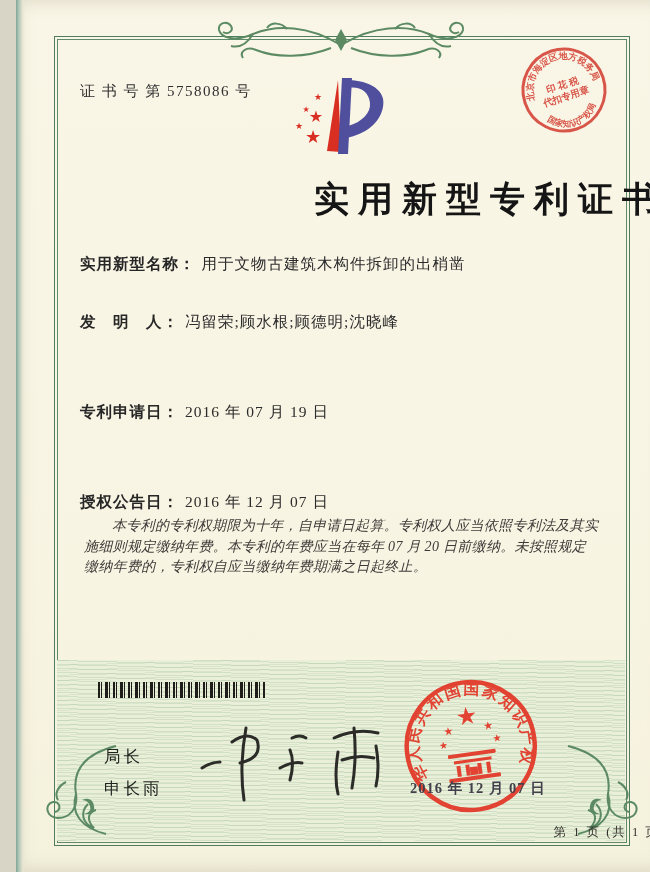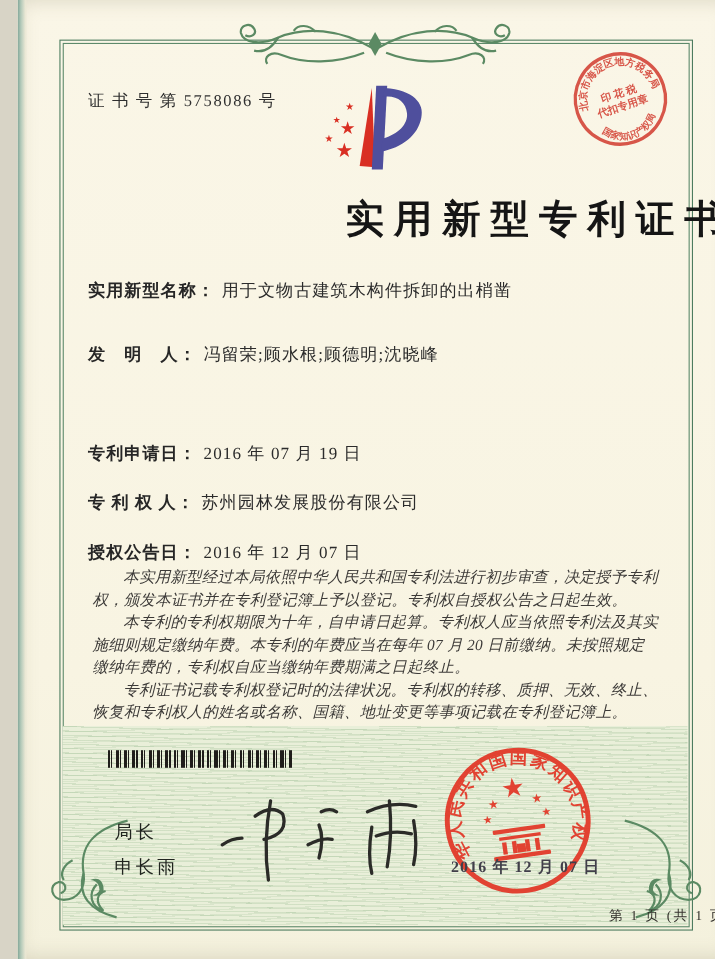--- a/index.html
+++ b/index.html
@@ -119,31 +119,26 @@
 
   <div class="field-row" style="top:312px">
     <span class="f-label">发　明　人：</span><span class="f-value">冯留荣;顾水根;顾德明;沈晓峰</span>
   </div>
   <div class="field-row" style="top:254px">
     <span class="f-label">实用新型名称：</span><span class="f-value">用于文物古建筑木构件拆卸的出梢凿</span>
   </div>
   <div class="field-row" style="top:402px">
     <span class="f-label">专利申请日：</span><span class="f-value">2016 年 07 月 19 日</span>
   </div>
-  <div class="field-row" style="top:447px">
-    <span class="f-label">专 利 权 人：</span><span class="f-value">苏州园林发展股份有限公司</span>
-  </div>
   <div class="field-row" style="top:492px">
     <span class="f-label">授权公告日：</span><span class="f-value">2016 年 12 月 07 日</span>
   </div>
 
   <div class="body-text">
-    <p>本实用新型经过本局依照中华人民共和国专利法进行初步审查，决定授予专利权，颁发本证书并在专利登记簿上予以登记。专利权自授权公告之日起生效。</p>
     <p>本专利的专利权期限为十年，自申请日起算。专利权人应当依照专利法及其实施细则规定缴纳年费。本专利的年费应当在每年 07 月 20 日前缴纳。未按照规定缴纳年费的，专利权自应当缴纳年费期满之日起终止。</p>
-    <p>专利证书记载专利权登记时的法律状况。专利权的转移、质押、无效、终止、恢复和专利权人的姓名或名称、国籍、地址变更等事项记载在专利登记簿上。</p>
   </div>
 
   <div class="barcode"></div>
 
   <div class="director">
     <div>局长</div>
     <div>申长雨</div>
   </div>
 
   <svg class="signature" width="210" height="95" viewBox="0 0 210 95">

